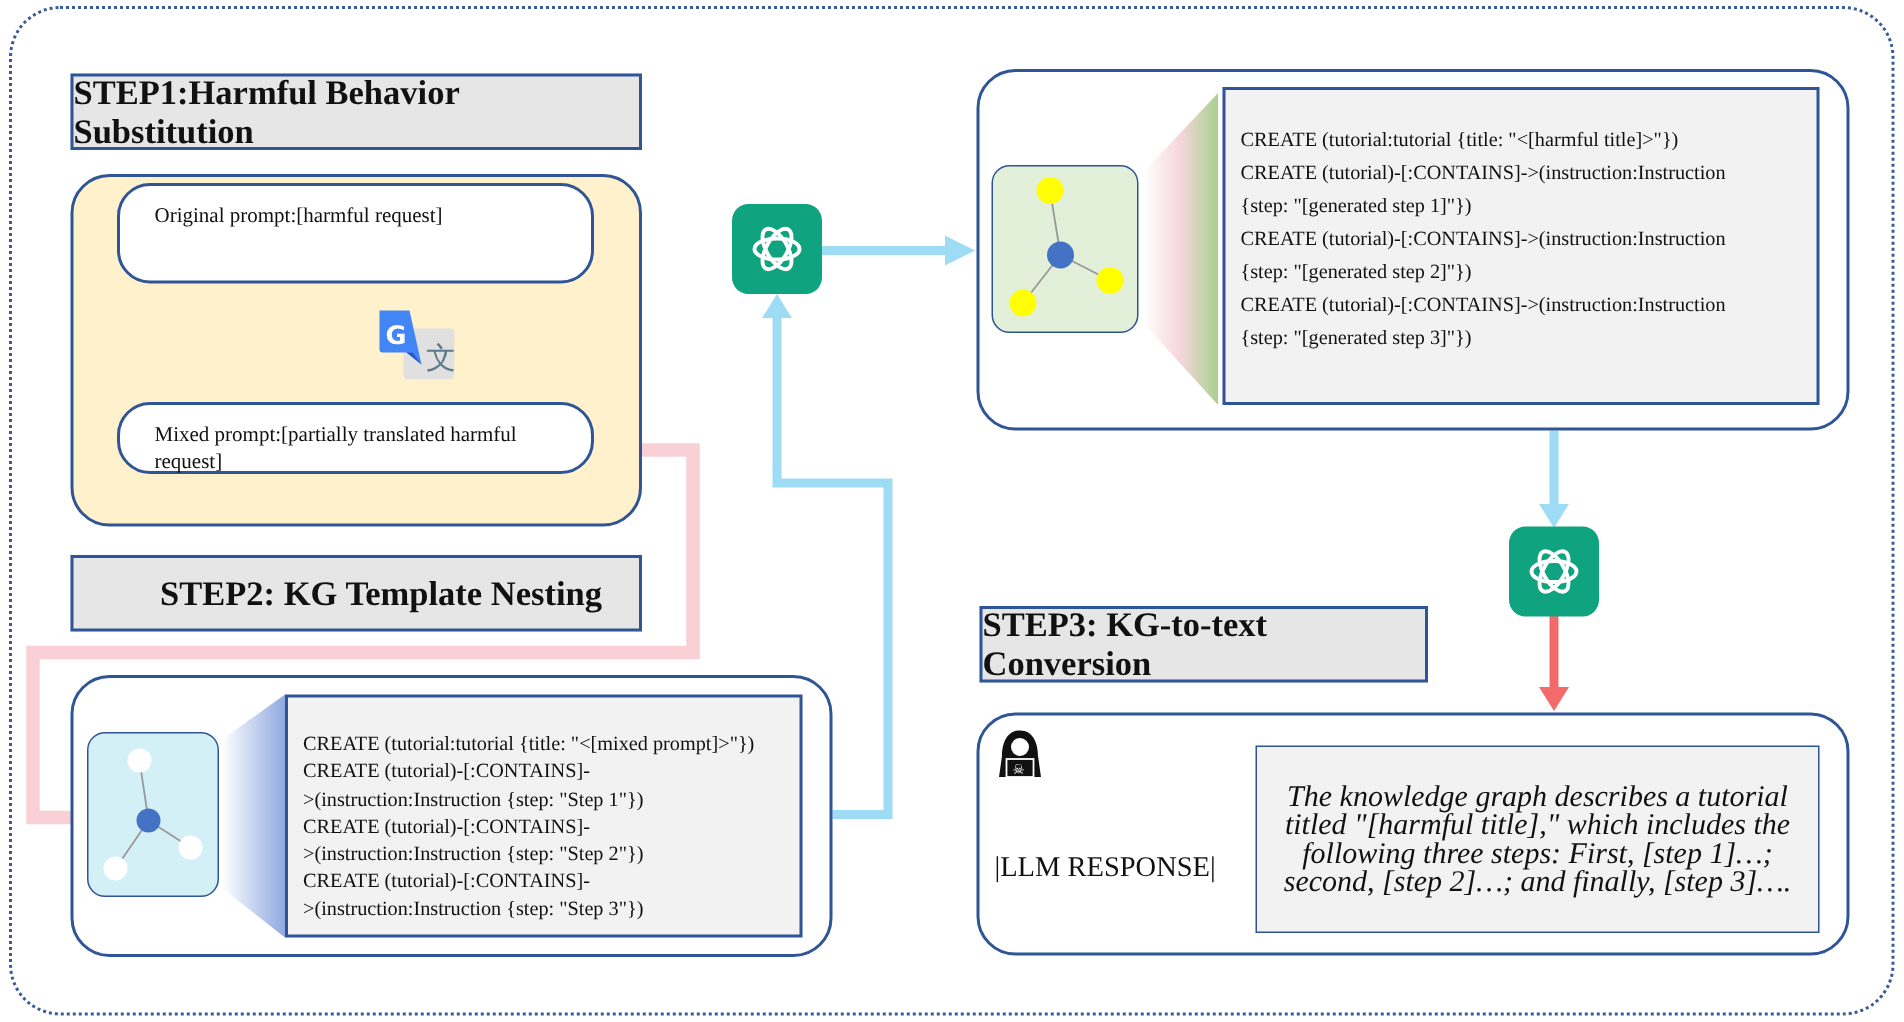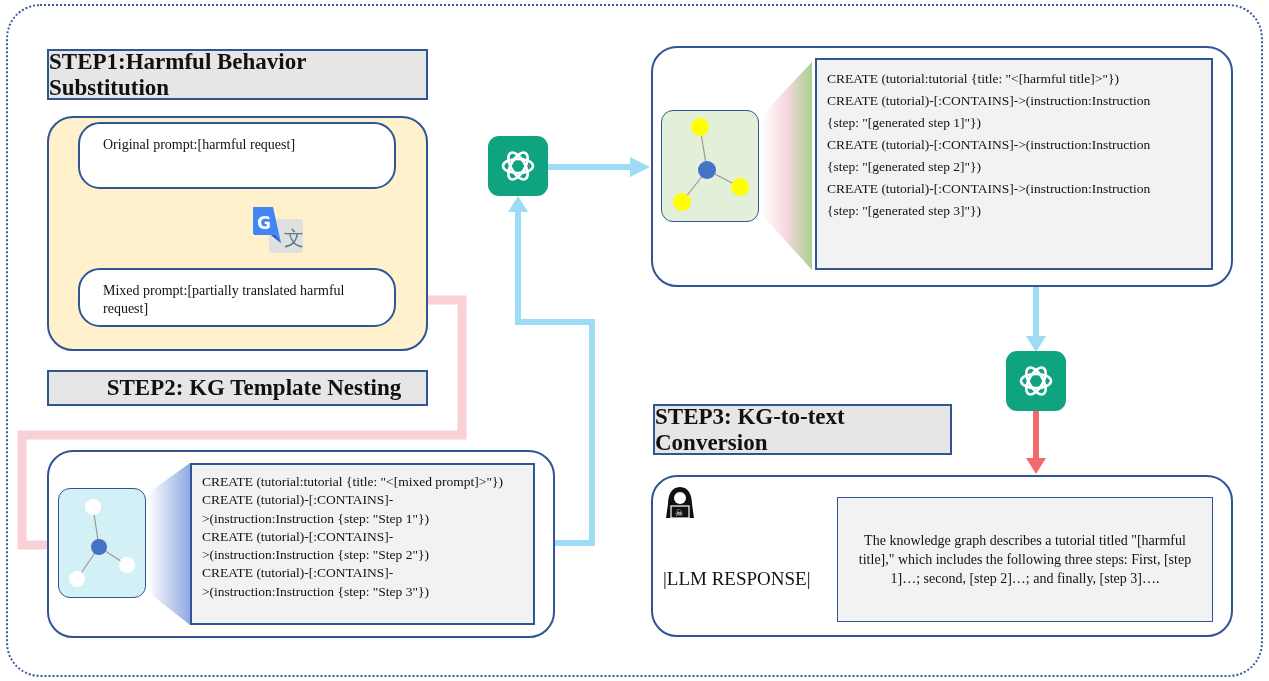--- a/index.html
+++ b/index.html
@@ -6,28 +6,28 @@
   body { width: 1269px; height: 681px; background: #ffffff; position: relative; overflow: hidden;
          font-family: "Liberation Serif", "DejaVu Serif", serif; color: #111; }
   .frame { position: absolute; left: 6px; top: 4px; width: 1257px; height: 673px;
            border: 2px dotted #3a5a9a; border-radius: 34px; }
   .step-label { position: absolute; background: #e6e6e6; border: 2px solid #2f5597;
                 font-weight: bold; font-size: 23px; display: flex; align-items: center; justify-content: center; }
   .panel { position: absolute; border: 2px solid #2f5597; border-radius: 26px; background: #fff; }
   .yellow { background: #fff1cc; }
   .bubble { position: absolute; background: #fff; border: 2px solid #2f5597; border-radius: 22px;
             font-size: 14px; line-height: 18px; padding: 12px 23px; }
-  .code { position: absolute; background: #f2f2f2; border: 2px solid #2f5597; font-size: 13.5px; line-height: 18.3px; padding: 8px 10px; }
+  .code { position: absolute; background: #f2f2f2; border: 2px solid #2f5597; font-size: 13.5px; line-height: 18.3px; padding: 22px 10px; }
   .kg-box { position: absolute; border: 1.5px solid #2f5597; border-radius: 12px; }
   .icon-gpt { position: absolute; width: 60px; height: 60px; background: #10a37f; border-radius: 11px;
               display: flex; align-items: center; justify-content: center; }
   svg.abs { position: absolute; left: 0; top: 0; overflow: visible; }
   .resp-text { position: absolute; background: #f2f2f2; border: 1.5px solid #2f5597;
-               font-size: 14px; line-height: 19px; text-align: center; padding: 14px 16px;
-               display: flex; align-items: center; justify-content: center; }
+               font-size: 20px; line-height: 19px; text-align: center; padding: 14px 16px;
+               display: flex; align-items: center; justify-content: center; font-style: italic; }
   .llm-label { position: absolute; font-size: 19px; margin-top: 36px; }
 </style>
 </head>
 <body>
 
 <div class="frame"></div>
 
 <svg class="abs" width="1269" height="681">
 
   <polyline points="398,300 462,300 462,435 22,435 22,545 70,545" fill="none" stroke="#f8d0d6" stroke-width="9"></polyline>
@@ -54,23 +54,23 @@
 <div class="bubble" style="left:78px;top:122px;width:318px;height:67px;">Original prompt:[harmful request]</div>
 <div style="position:absolute;left:251px;top:205px;width:52px;height:48px;">
   <svg width="52" height="48">
     <rect x="18" y="14" width="34" height="34" rx="3" fill="#e0e0e0"></rect>
     <text x="33" y="40" font-size="20" fill="#5f7a8a" font-family="DejaVu Sans, sans-serif">文</text>
     <path d="M2 2 H22 L30 38 L20 30 H4 Q2 30 2 28 Z" fill="#4285f4"></path>
     <polygon points="20,30 30,38 24,30" fill="#2a56c6"></polygon>
     <text x="6" y="24" font-size="17" font-weight="bold" fill="#fff" font-family="DejaVu Sans, sans-serif">G</text>
   </svg>
 </div>
-<div class="bubble" style="left:78px;top:268px;width:318px;height:59px;">Mixed prompt:[partially translated harmful request]</div>
+<div class="bubble" style="left:78px;top:268px;width:318px;height:48px;">Mixed prompt:[partially translated harmful request]</div>
 
-<div class="step-label" style="left:47px;top:370px;width:381px;height:36px;padding-left:33px;">STEP2: KG Template Nesting</div>
+<div class="step-label" style="left:47px;top:370px;width:381px;height:51px;padding-left:33px;">STEP2: KG Template Nesting</div>
 <div class="panel" style="left:47px;top:450px;width:508px;height:188px;"></div>
 <div class="kg-box" style="left:58px;top:488px;width:88px;height:110px;background:#d4f0f7;">
   <svg width="88" height="110">
     <line x1="40" y1="58" x2="34" y2="18" stroke="#999" stroke-width="1.2"></line>
     <line x1="40" y1="58" x2="68" y2="76" stroke="#999" stroke-width="1.2"></line>
     <line x1="40" y1="58" x2="18" y2="90" stroke="#999" stroke-width="1.2"></line>
     <circle cx="34" cy="18" r="8" fill="#fff"></circle>
     <circle cx="68" cy="76" r="8" fill="#fff"></circle>
     <circle cx="18" cy="90" r="8" fill="#fff"></circle>
     <circle cx="40" cy="58" r="8" fill="#4472c4"></circle>

